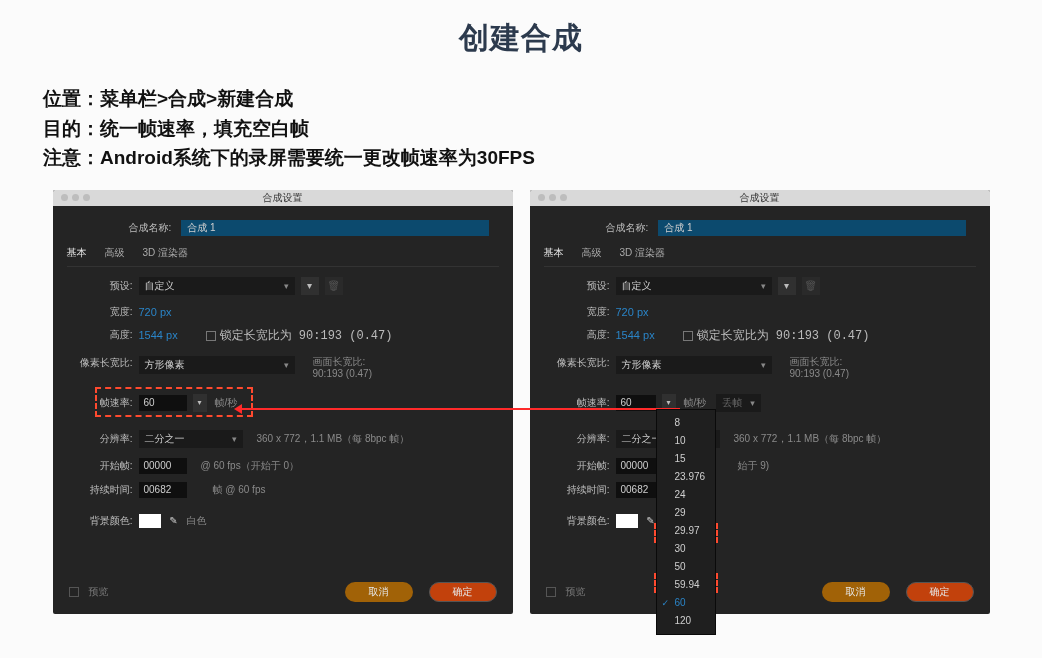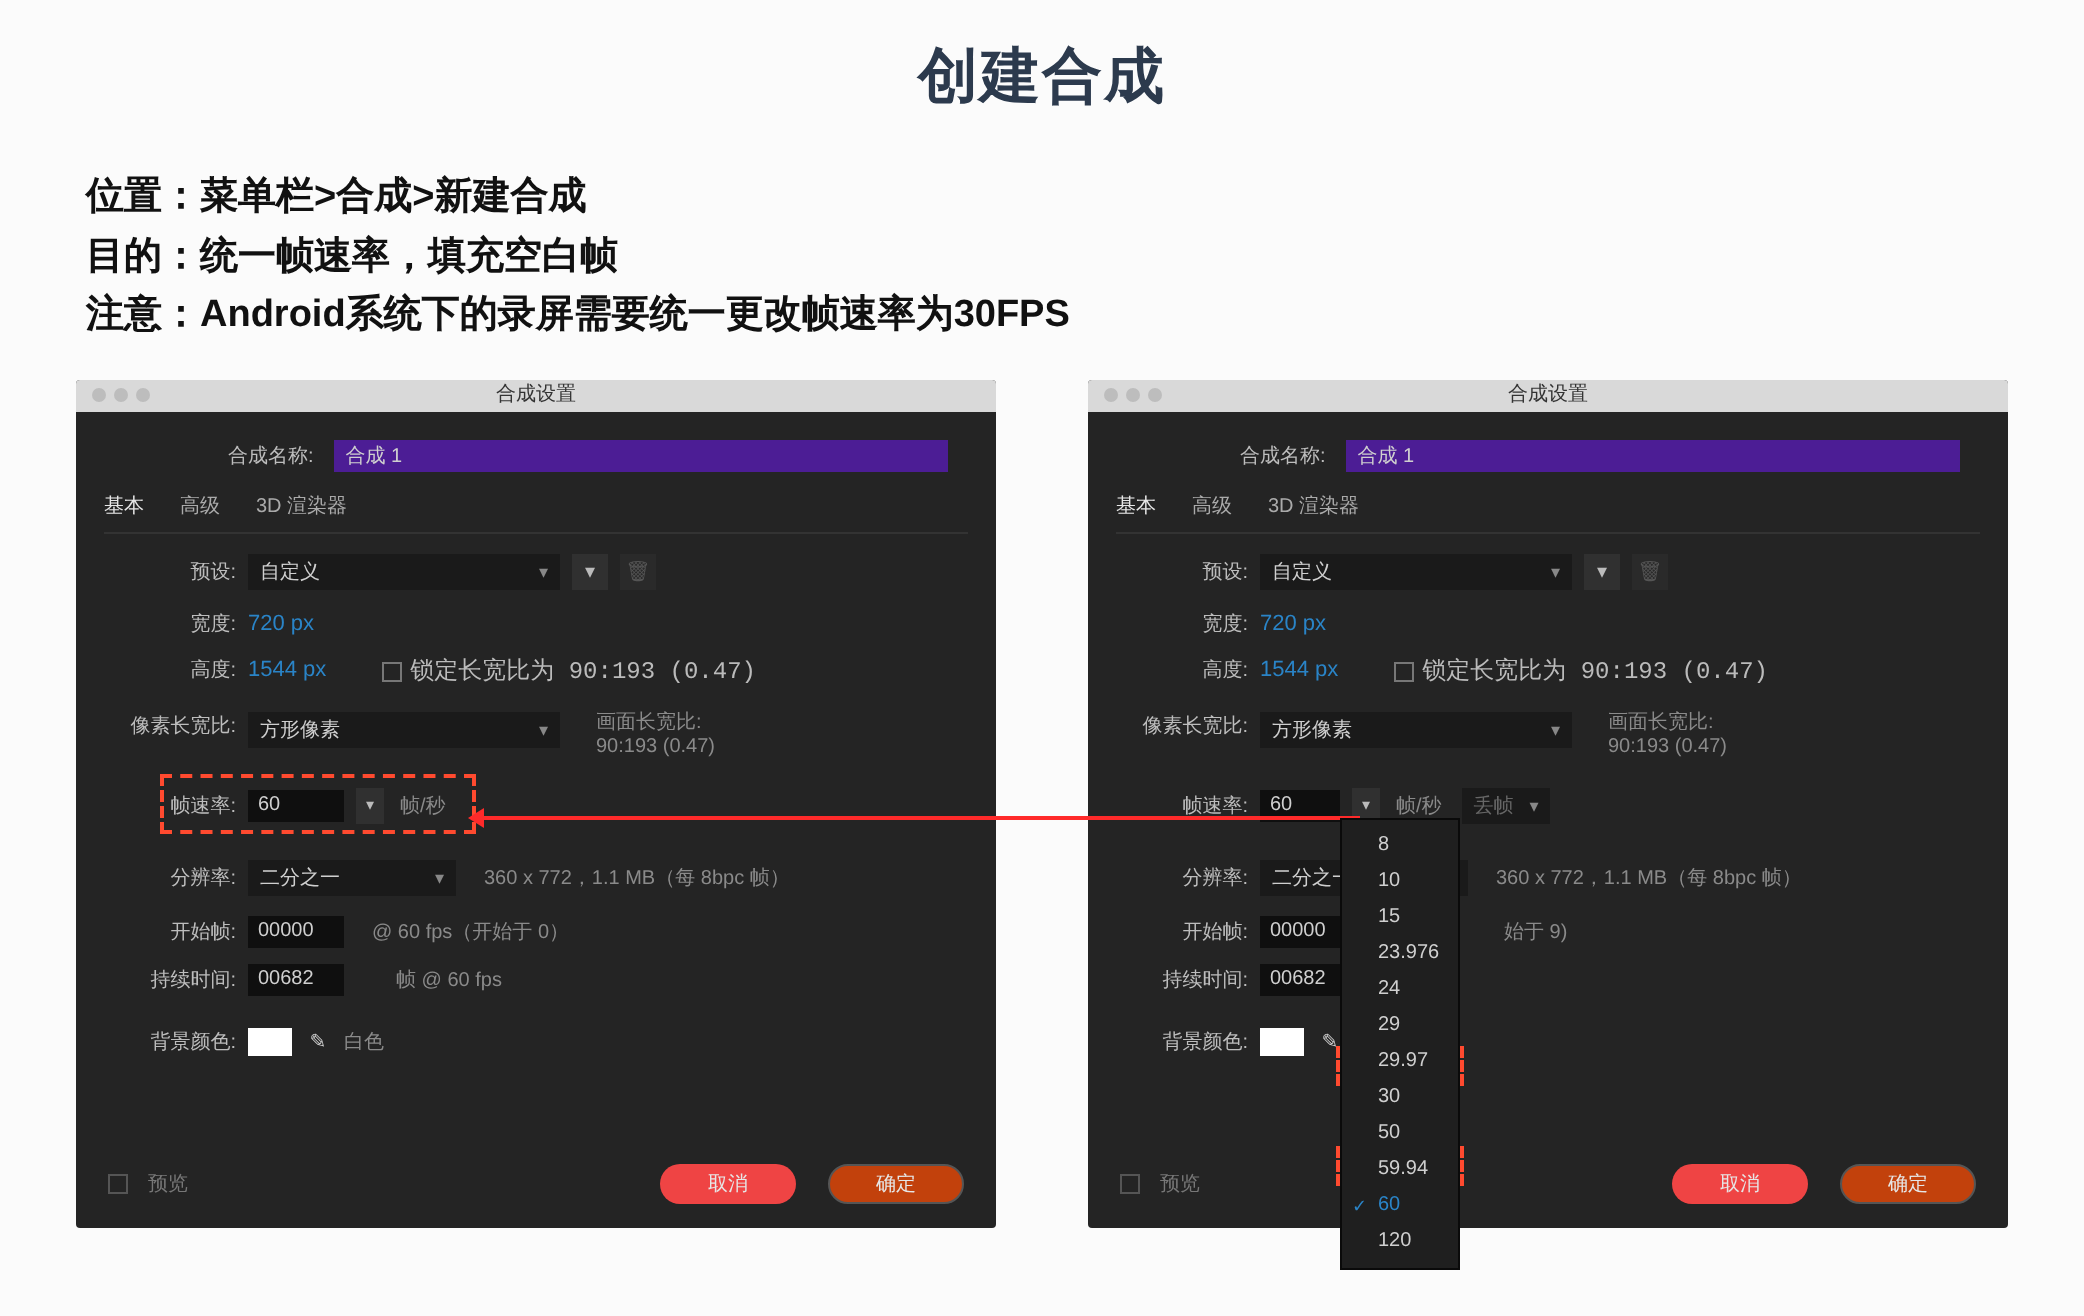--- a/index.html
+++ b/index.html
@@ -26,21 +26,21 @@
     font-size:19px;
     line-height:1.45;
     color:#111;
   }
   .intro p { margin:0 0 2px 1px;font-weight:bold; }
 
   .panels {
     margin:18px 38px 0 38px;
     display:flex;
     gap:17px;
-    justify-content:space-between;
+    justify-content:center;
   }
 
   .panel {
     flex:0 0 460px;
     background:#242424;
     color:#bdbdbd;
     font-size:11px;
     border-radius:2px;
     position:relative;
     padding-bottom:12px;
@@ -57,21 +57,21 @@
   }
   .tb-dots { position:absolute; left:8px; top:4px; display:flex; gap:4px; }
   .tb-dot { width:7px; height:7px; border-radius:50%; background:#bdbdbd; }
 
   .row { display:flex; align-items:center; }
   .lbl { width:72px; text-align:right; padding-right:6px; color:#bdbdbd; font-size:10px; }
   .blue { color:#2a84c7; }
   .muted { color:#8a8a8a; font-size:10px; }
 
   .name-row { margin:14px 0 10px 76px; display:flex; align-items:center; gap:10px; }
-  .name-input { flex:1; height:16px; margin-right:24px; background:#4c1d95; color:#cfcfcf; font-size:10px; padding:0 6px; display:flex; align-items:center; }
+  .name-input { flex:1; height:16px; margin-right:24px; background:#0c4a6e; color:#cfcfcf; font-size:10px; padding:0 6px; display:flex; align-items:center; }
 
   .tabs { display:flex; gap:18px; margin-left:14px; font-size:10px; color:#aaa; padding-bottom:6px; border-bottom:1px solid #333; margin-right:14px;}
   .tab.active { color:#e6e6e6; }
 
   .body-pad { padding:10px 14px 0 14px; }
 
   .select {
     background:#1a1a1a; color:#cfcfcf; height:18px; font-size:10px;
     display:inline-flex; align-items:center; padding:0 6px;
     position:relative; min-width:126px; justify-content:space-between;
@@ -101,21 +101,21 @@
 
   .footer {
     display:flex; justify-content:flex-end; align-items:center;
     gap:16px; padding:14px 16px 0 16px;
   }
   .btn {
     min-width:68px; height:20px; border-radius:10px;
     display:inline-flex; align-items:center; justify-content:center;
     font-size:10px; color:#e6e6e6;
   }
-  .btn.secondary { background:#ef4444; }
+  .btn.secondary { background:#a16207; }
   .btn.primary { background:#c2410c; border:1px solid #555; }
   .prev-ck { display:flex; align-items:center; gap:6px; margin-right:auto; color:#777; font-size:10px;}
   .prev-ck .checkbox { border-color:#555; }
 
   .dropdown {
     position:absolute;
     background:#1f1f1f;
     width:60px;
     font-size:10px;
     color:#cfcfcf;

